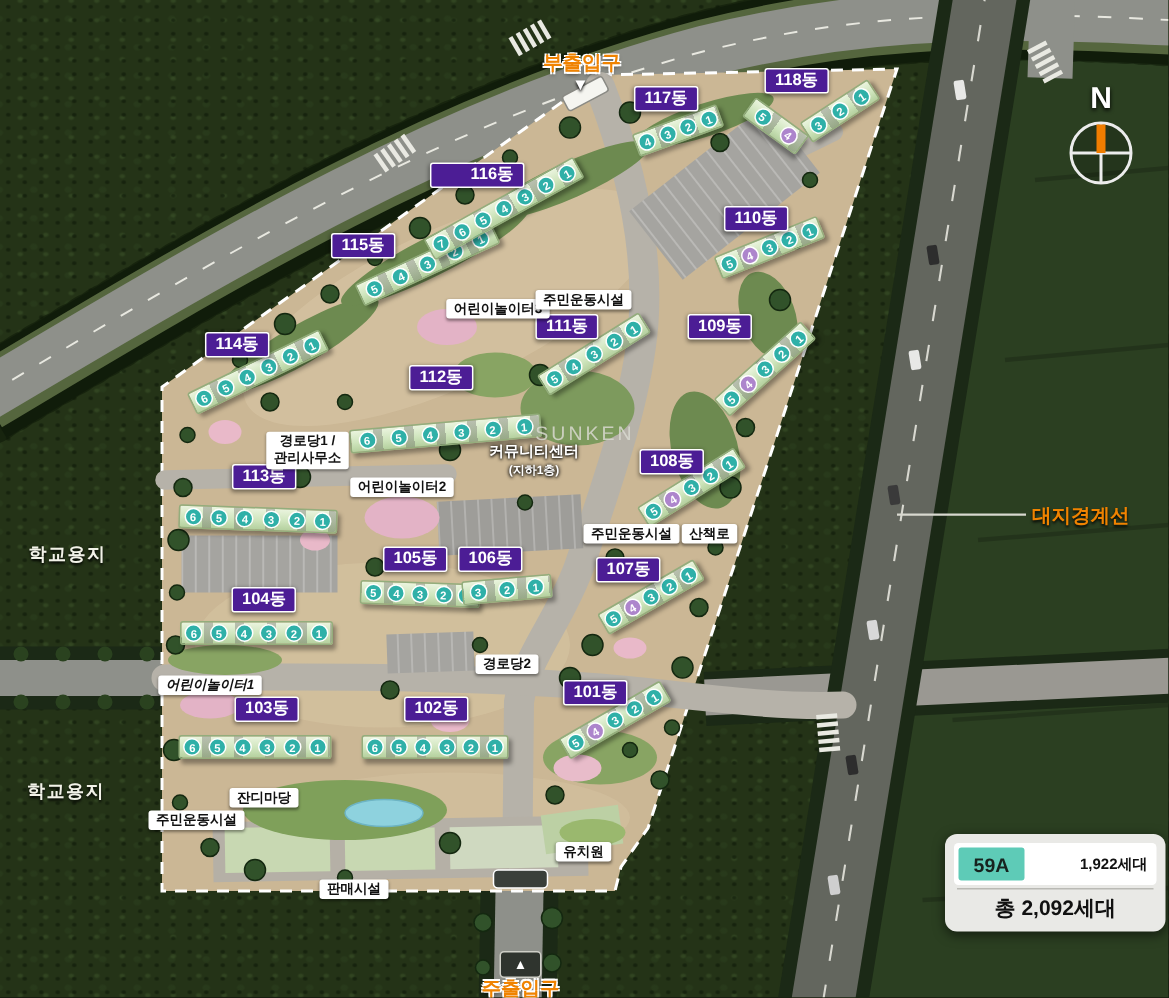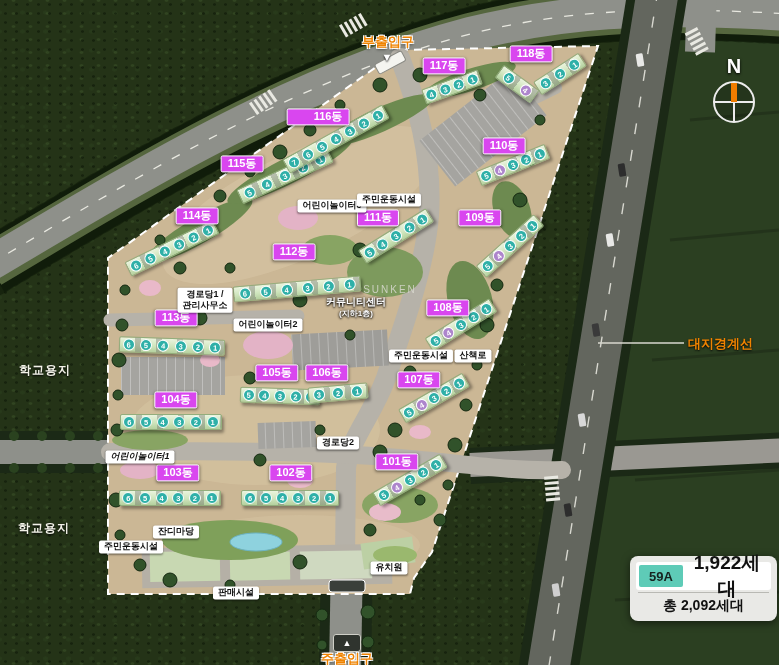--- a/index.html
+++ b/index.html
@@ -20,32 +20,32 @@
     border:1px solid #93ad7c;border-radius:2px;
     display:flex;align-items:center;justify-content:space-around;
     box-shadow:2px 3px 3px rgba(0,0,0,.35);}
   .strip::before{content:"";position:absolute;inset:0;border-radius:2px;
     background:repeating-linear-gradient(90deg,transparent 0 15px,rgba(105,105,100,.38) 15px 21px);}
   .unit{position:relative;z-index:2;width:12px;height:12px;border-radius:50%;
     border:1px solid #fff;box-sizing:border-box;color:#fff;font-size:7.5px;font-weight:bold;
     display:flex;align-items:center;justify-content:center;background:#2fb0a8;}
   .unitB{background:#ad85cc;}
   .blabel{position:absolute;z-index:6;transform:translate(-50%,-50%);
-    background:#d946ef;color:#fff;font-weight:bold;font-size:11px;line-height:1.2;
+    background:#4c1d95;color:#fff;font-weight:bold;font-size:11px;line-height:1.2;
     padding:1px 6px;border:1px solid #fff;border-radius:2px;white-space:nowrap;
     box-shadow:0 1px 3px rgba(0,0,0,.45);}
   .fbox{position:absolute;z-index:7;transform:translate(-50%,-50%);
     background:#fff;color:#111;font-weight:bold;font-size:9px;line-height:1.25;
     padding:1px 5px;border-radius:2px;white-space:nowrap;text-align:center;
     box-shadow:0 1px 2px rgba(0,0,0,.4);}
   .ftext{position:absolute;z-index:7;transform:translate(-50%,-50%);
     color:#fff;font-weight:bold;font-size:10px;line-height:1.25;text-align:center;white-space:nowrap;
     text-shadow:0 0 3px #000,0 1px 2px #000;}
   .fgray{position:absolute;z-index:6;transform:translate(-50%,-50%);
-    color:#d9d9d0;font-size:10px;letter-spacing:2px;opacity:.85;white-space:nowrap;}
+    color:#d9d9d0;font-size:13px;letter-spacing:2px;opacity:.85;white-space:nowrap;}
   .school{position:absolute;z-index:6;transform:translate(-50%,-50%);
     color:#f2f2e8;font-size:12px;font-weight:bold;letter-spacing:1px;
     text-shadow:0 1px 2px #000;white-space:nowrap;}
   .entr{position:absolute;z-index:8;transform:translate(-50%,-50%);
     color:#f08300;font-size:13px;font-weight:800;white-space:nowrap;
     text-shadow:-1px -1px 0 #fff,1px -1px 0 #fff,-1px 1px 0 #fff,1px 1px 0 #fff,0 2px 3px rgba(0,0,0,.5);}
   .arrow-down{position:absolute;z-index:8;transform:translate(-50%,-50%);
     color:#fff;font-size:11px;text-shadow:0 1px 2px #000;}
   .arrow-upbox{position:absolute;z-index:8;transform:translate(-50%,-50%);
     width:26px;height:16px;background:#2f342e;border:1px solid #cfcfc7;border-radius:3px;
@@ -55,21 +55,21 @@
   
   #compass{position:absolute;z-index:8;left:710px;top:56px;width:48px;text-align:center;}
   #compass .n{color:#fff;font-size:20px;font-weight:bold;text-shadow:0 1px 3px #000;line-height:1;}
   
   #legend{position:absolute;z-index:9;left:630px;top:556px;width:147px;box-sizing:border-box;
     background:#e9e9e6;border-radius:8px;padding:6px 6px 4px;box-shadow:0 2px 8px rgba(0,0,0,.55);}
   .lrow{display:flex;align-items:center;background:#fff;border-radius:3px;margin-bottom:2px;
     padding:2px 6px 2px 3px;height:24px;}
   .lswatch{width:44px;height:22px;border-radius:2px;display:flex;align-items:center;justify-content:center;
     font-weight:bold;font-size:13px;color:#17231f;margin-right:6px;}
-  .lvalue{flex:1;text-align:center;font-weight:bold;font-size:19px;color:#111;}
+  .lvalue{flex:1;text-align:right;font-weight:bold;font-size:10px;color:#111;}
   .ltotal{border-top:1px solid #b9b9b4;margin:1px 2px 0;padding:4px 0 2px;text-align:center;
     font-weight:bold;font-size:14px;color:#111;}
 </style>
 </head>
 <body>
 
 <div id="stage">
   <div id="bg"></div>
 
   <svg class="scene" width="779" height="665" viewBox="0 0 779 665">
@@ -386,21 +386,21 @@
       </div>
       <div class="blabel" style="left: 176px; top: 318px;">113동</div>
       <div class="strip" style="width: 96px; transform: translate(-50%, -50%) rotate(-26deg); left: 172px; top: 248px;">
         <div class="unit">6</div>
         <div class="unit">5</div>
         <div class="unit">4</div>
         <div class="unit">3</div>
         <div class="unit">2</div>
         <div class="unit">1</div>
       </div>
-      <div class="blabel" style="left: 158px; top: 216px; margin-left: 39px;">114동</div>
+      <div class="blabel" style="left: 158px; top: 230px;">114동</div>
       <div class="strip" style="width: 98px; transform: translate(-50%, -50%) rotate(-25deg); left: 285px; top: 176px;">
         <div class="unit">5</div>
         <div class="unit">4</div>
         <div class="unit">3</div>
         <div class="unit">2</div>
         <div class="unit">1</div>
       </div>
       <div class="blabel" style="left: 242px; top: 164px;">115동</div>
       <div class="strip" style="width: 112px; transform: translate(-50%, -50%) rotate(-29deg); left: 336px; top: 139px;">
         <div class="unit">7</div>

